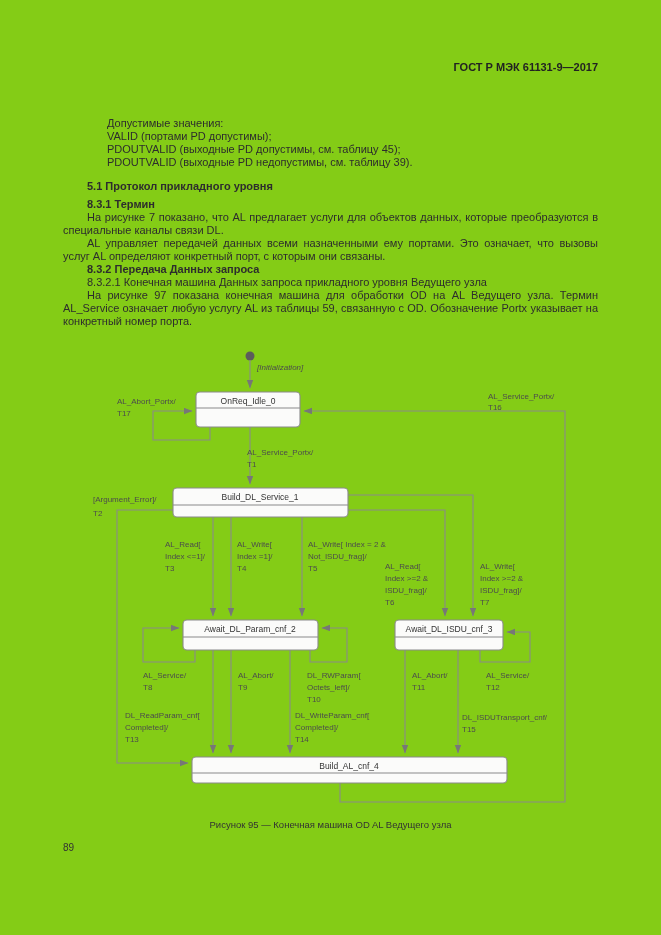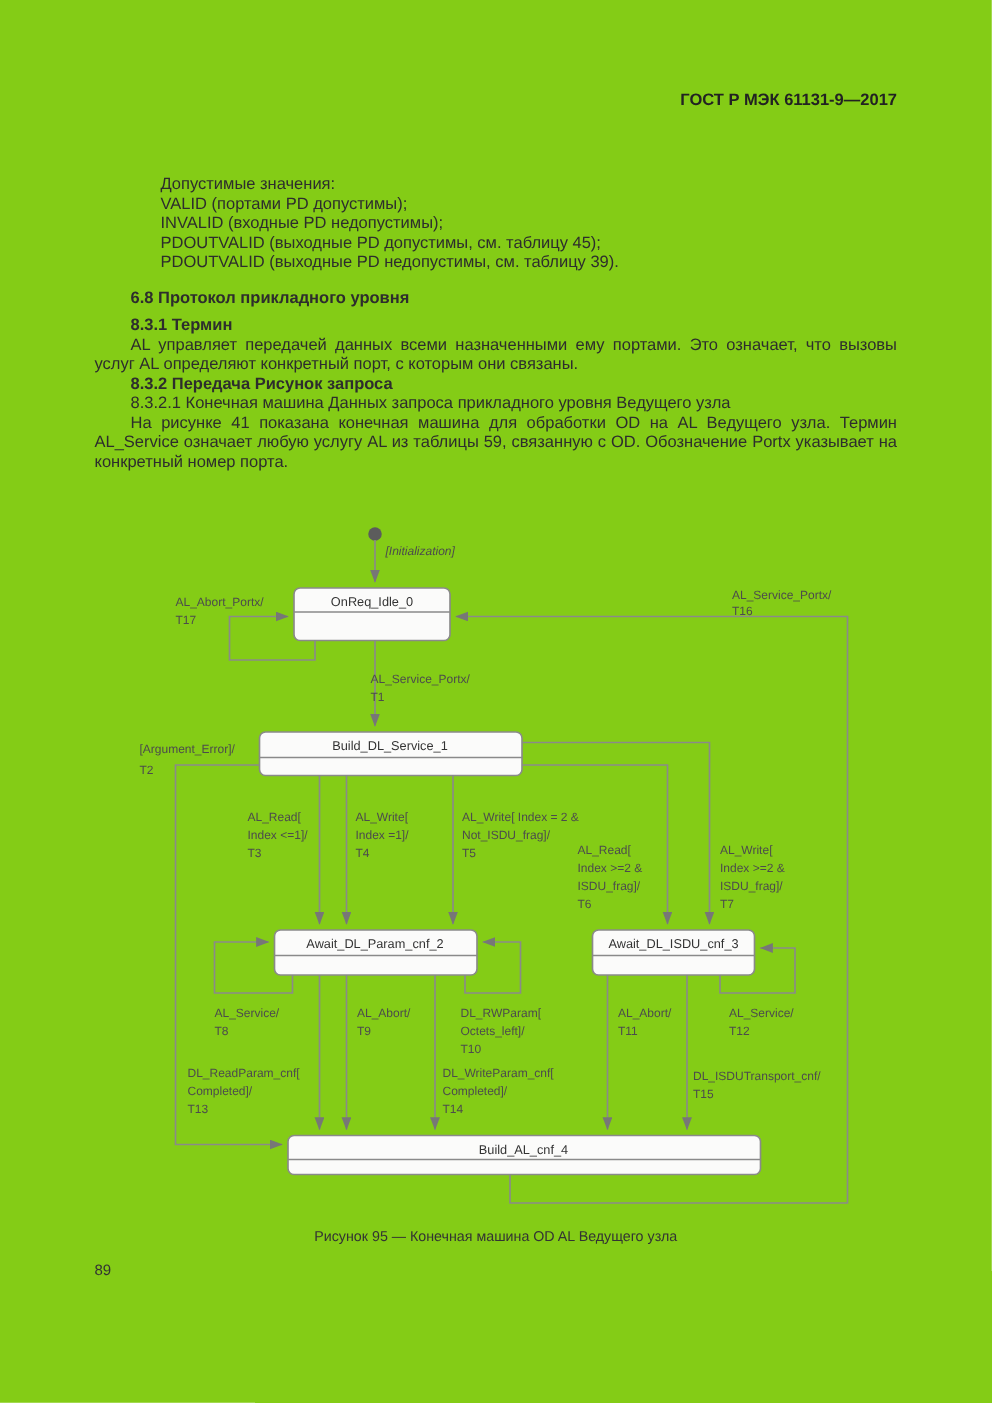--- a/index.html
+++ b/index.html
@@ -27,30 +27,30 @@
 <body>
 
 <div class="page">
 
   <div class="doc-header">ГОСТ Р МЭК 61131-9—2017</div>
 
   <div class="textblock">
     <div class="values">
       <div>Допустимые значения:</div>
       <div>VALID (портами PD допустимы);</div>
-      <div>INVALID (входные PD недопустимы);</div>
       <div>PDOUTVALID (выходные PD допустимы, см. таблицу 45);</div>
       <div>PDOUTVALID (выходные PD недопустимы, см. таблицу 39).</div>
     </div>
-    <p class="h-bold mt11">6.8 Протокол прикладного уровня</p>
+    <p class="h-bold mt11">5.1 Протокол прикладного уровня</p>
     <p class="h-bold mt5">8.3.1 Термин</p>
+    <p>На рисунке 7 показано, что AL предлагает услуги для объектов данных, которые преобразуются в специальные каналы связи DL.</p>
     <p>AL управляет передачей данных всеми назначенными ему портами. Это означает, что вызовы услуг AL определяют конкретный порт, с которым они связаны.</p>
-    <p class="h-bold">8.3.2 Передача Рисунок запроса</p>
+    <p class="h-bold">8.3.2 Передача Данных запроса</p>
     <p>8.3.2.1 Конечная машина Данных запроса прикладного уровня Ведущего узла</p>
-    <p>На рисунке 41 показана конечная машина для обработки OD на AL Ведущего узла. Термин AL_Service означает любую услугу AL из таблицы 59, связанную с OD. Обозначение Portx указывает на конкретный номер порта.</p>
+    <p>На рисунке 97 показана конечная машина для обработки OD на AL Ведущего узла. Термин AL_Service означает любую услугу AL из таблицы 59, связанную с OD. Обозначение Portx указывает на конкретный номер порта.</p>
   </div>
 
   <svg class="diagram" viewBox="0 0 500 480" xmlns="http://www.w3.org/2000/svg">
     <defs>
       <marker id="arr" markerWidth="9" markerHeight="7" refX="7.5" refY="3" orient="auto">
         <path d="M0,0 L8,3 L0,6 z" fill="#777"></path>
       </marker>
     </defs>
     <g stroke="#8a8a8a" stroke-width="1.1" fill="none">
 

